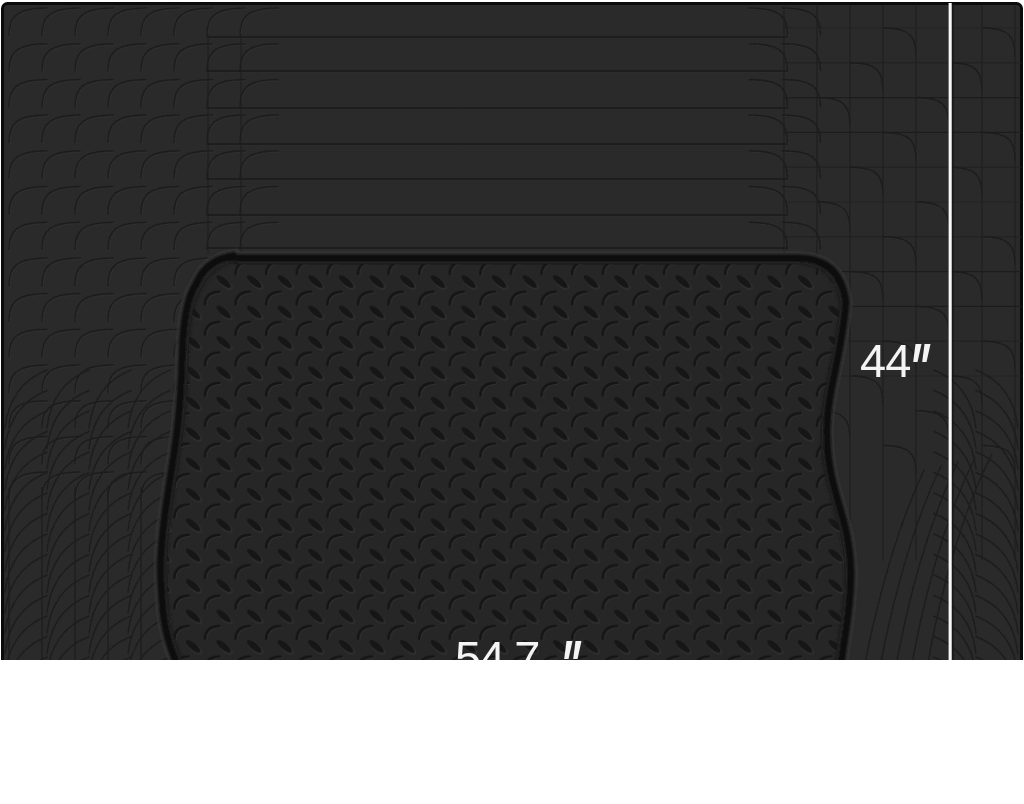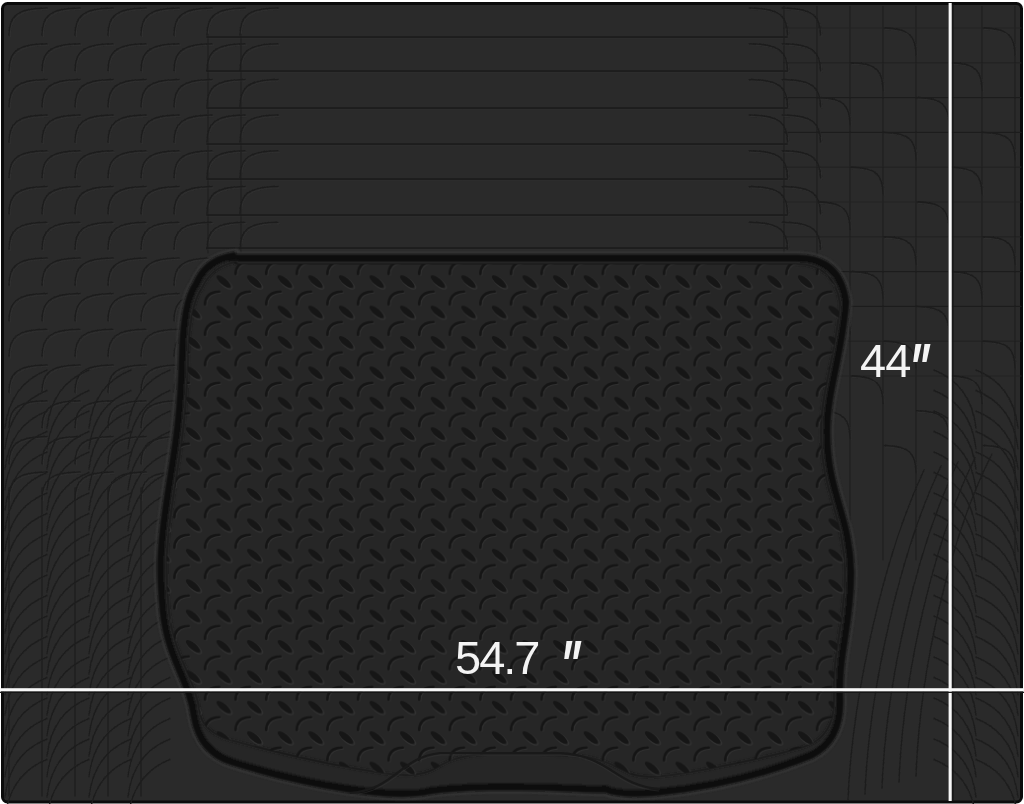--- a/index.html
+++ b/index.html
@@ -1,14 +1,14 @@
 <!DOCTYPE html>
 <html><head><meta charset="utf-8"><style>
 html,body{margin:0;padding:0;background:#ffffff;}
-.wrap{position:relative;width:1024px;height:804px;overflow:hidden;background:#ffffff;}
+.wrap{position:relative;width:1024px;height:660px;overflow:hidden;background:#ffffff;}
 svg{position:absolute;left:0;top:0;}
 text{font-family:"Liberation Sans",sans-serif;}
 </style></head><body>
 <div class="wrap">
 <svg width="1024" height="804" viewBox="0 0 1024 804">
 <defs>
 <pattern id="dp" width="30.6" height="30.4" patternUnits="userSpaceOnUse" patternTransform="translate(185,259.5)">
           <ellipse cx="9.2" cy="23.3" rx="9.0" ry="3.4" fill="none" stroke="#3d3d3d" stroke-width="1.2" opacity="0.48" transform="rotate(40 9.2 23.3)"></ellipse>
           <ellipse cx="8" cy="22" rx="8.9" ry="3.3" fill="#161616" transform="rotate(40 8 22)"></ellipse>
           <ellipse cx="39.800000000000004" cy="23.3" rx="9.0" ry="3.4" fill="none" stroke="#3d3d3d" stroke-width="1.2" opacity="0.48" transform="rotate(40 39.800000000000004 23.3)"></ellipse>

